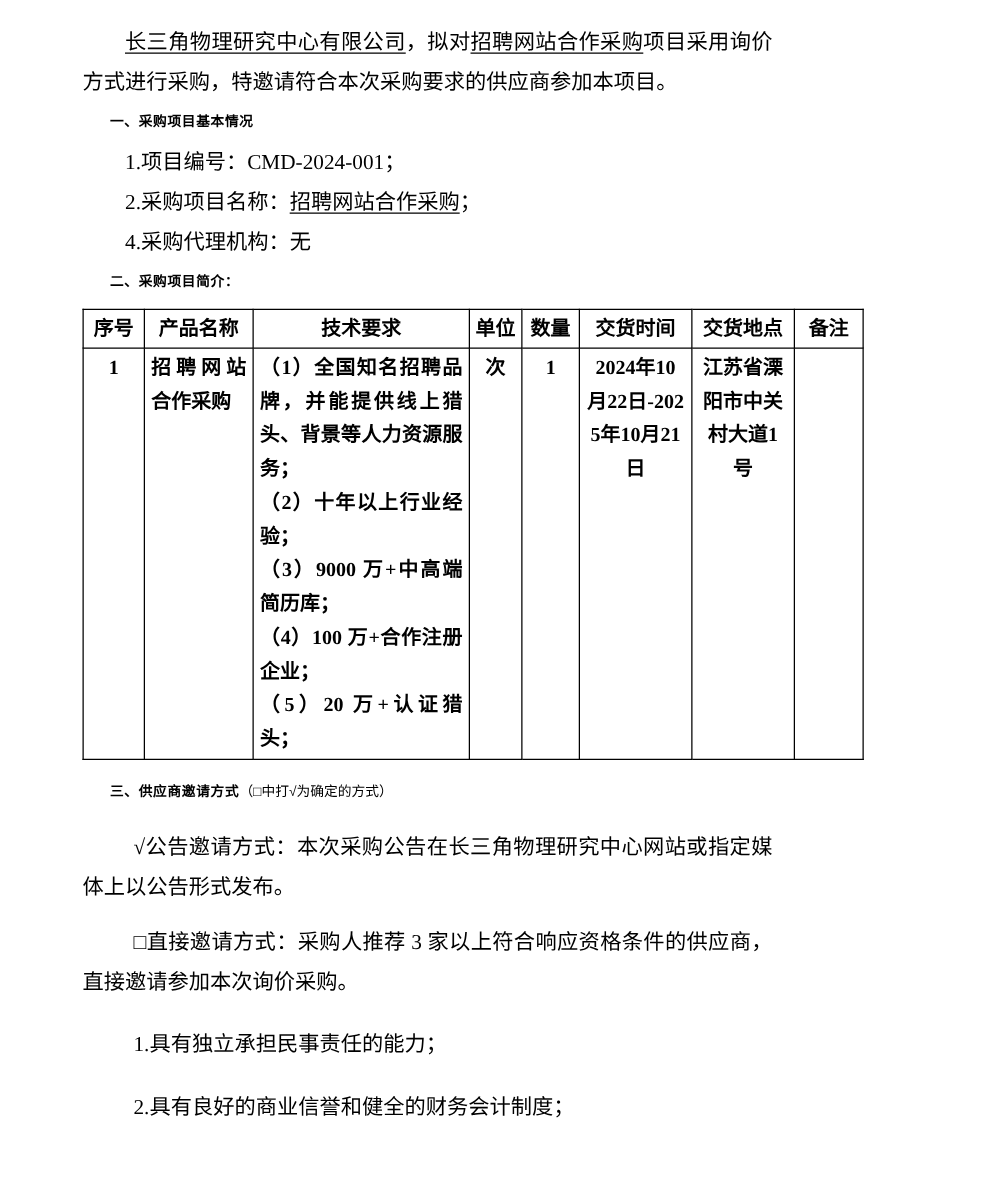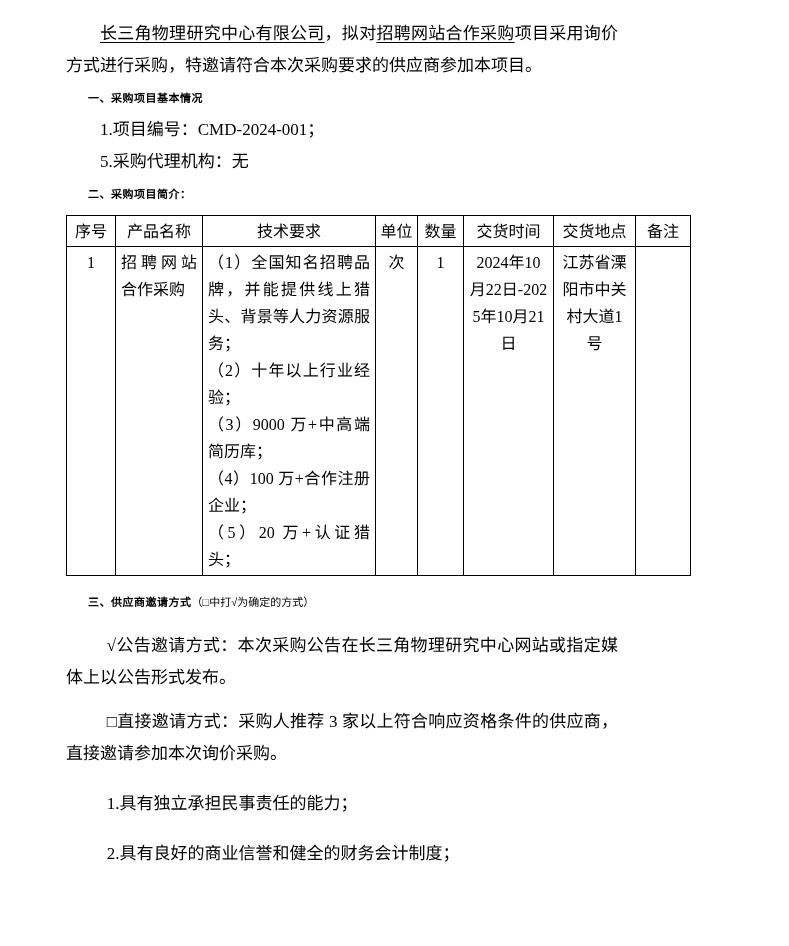--- a/index.html
+++ b/index.html
@@ -50,21 +50,21 @@
     border-collapse: collapse;
     table-layout: fixed;
     width: 624px;
     margin-top: 5px;
     font-size: 16px;
     line-height: 27px;
   }
   table.spec th, table.spec td {
     border: 1px solid #000000;
     padding: 2px 5px;
-    font-weight: normal;
+    font-weight: bold;
     vertical-align: top;
     overflow: hidden;
     word-break: break-all;
   }
   table.spec th {
     text-align: center;
     vertical-align: middle;
     height: 28px;
     padding: 1px 2px;
   }
@@ -79,21 +79,22 @@
 </head>
 <body>
 
 <div class="page">
 
   <p class="para indent2"><span class="ul">长三角物理研究中心有限公司</span><span>，拟对</span><span class="ul">招聘网站合作采购</span><span>项目采用询价方式进行采购，特邀请符合本次采购要求的供应商参加本项目。</span></p>
 
   <h3 class="heading">一、采购项目基本情况</h3>
 
   <p class="para indent2 item"><span>1.项目编号：CMD-2024-001；</span></p>
-  <p class="para indent2 item"><span>5.采购代理机构：无</span></p>
+  <p class="para indent2 item"><span>2.采购项目名称：</span><span class="ul">招聘网站合作采购</span><span>；</span></p>
+  <p class="para indent2 item"><span>4.采购代理机构：无</span></p>
 
   <h3 class="heading">二、采购项目简介：</h3>
 
   <table class="spec">
     <colgroup id="spec-colgroup">
         <col style="width: 49px;">
         <col style="width: 87px;">
         <col style="width: 173px;">
         <col style="width: 42px;">
         <col style="width: 46px;">

